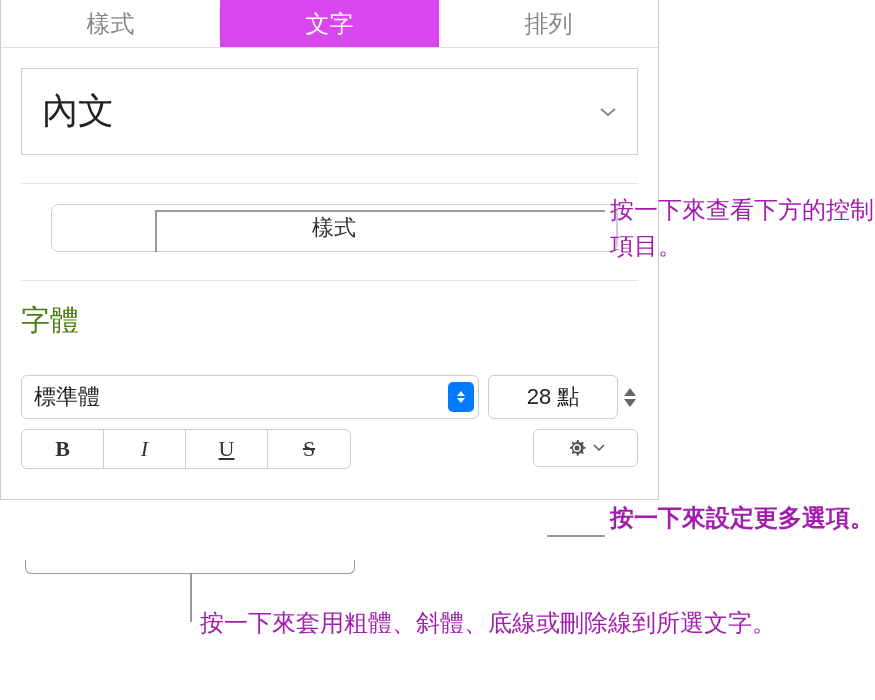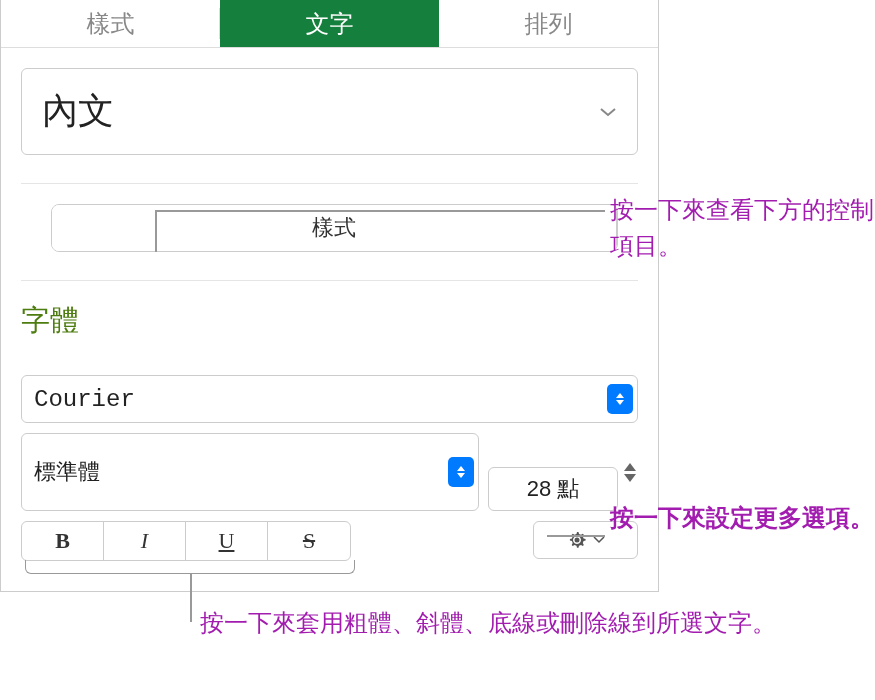--- a/index.html
+++ b/index.html
@@ -25,40 +25,40 @@
     .top-tab {
       flex: 1;
       display: flex;
       align-items: center;
       justify-content: center;
       font-size: 24px;
       color: #888;
       position: relative;
     }
     .top-tab.active {
-      background: #15803d;
+      background: #d946ef;
       color: #fff;
       font-weight: 500;
     }
     .top-tab:not(:last-child)::after {
       content: '';
       position: absolute;
       right: 0;
       top: 8px;
       bottom: 8px;
       width: 1px;
       background: #ddd;
     }
     .top-tab.active::after { display: none; }
     .content {
       padding: 20px 20px 30px 20px;
     }
     .para-style {
       border: 1px solid #ccc;
-      border-radius: 6px;
+      border-radius: 0;
       padding: 18px 20px;
       display: flex;
       align-items: center;
       justify-content: space-between;
       margin-bottom: 28px;
     }
     .para-style-label {
       font-size: 36px;
       font-weight: 400;
       color: #222;
@@ -140,21 +140,20 @@
       width: 150px;
     }
     .size-box {
       border: 1px solid #ccc;
       border-radius: 6px;
       padding: 6px 10px;
       font-size: 22px;
       color: #222;
       flex: 1;
       text-align: center;
-      margin-top: 34px;
     }
     .stepper {
       display: flex;
       flex-direction: column;
       justify-content: center;
       gap: 3px;
       padding: 0 2px;
     }
     .stepper .caret path { fill: #666; }
     .stepper .caret { width: 12px; height: 8px; }
@@ -230,31 +229,20 @@
     <hr class="divider">
 
     <div class="seg-control">
       <div class="seg active">樣式</div>
     </div>
 
     <hr class="divider">
 
     <div class="section-label">字體</div>
 
-    <div class="font-select">
-      <span class="font-name">Courier</span>
-      <div class="updown-btn">
-        <svg class="caret" viewBox="0 0 8 5">
-            <path d="M0 5 L4 0 L8 5 Z"></path>
-          </svg>
-        <svg class="caret" viewBox="0 0 8 5">
-            <path d="M0 0 L4 5 L8 0 Z"></path>
-          </svg>
-      </div>
-    </div>
 
     <div class="row">
       <div class="weight-select">
         <span class="weight-label">標準體</span>
         <div class="updown-btn">
           <svg class="caret" viewBox="0 0 8 5">
               <path d="M0 5 L4 0 L8 5 Z"></path>
             </svg>
           <svg class="caret" viewBox="0 0 8 5">
               <path d="M0 0 L4 5 L8 0 Z"></path>

